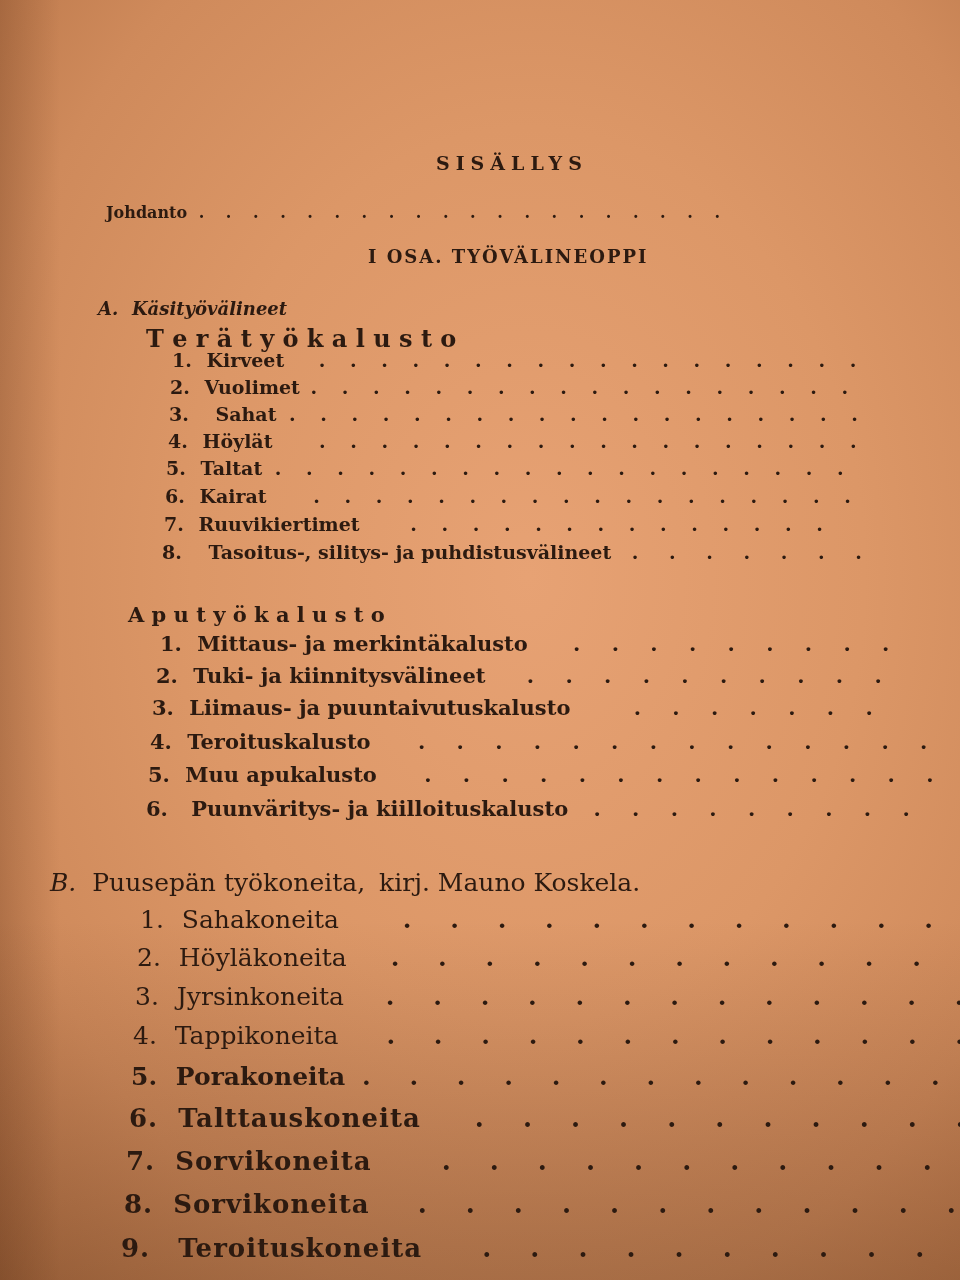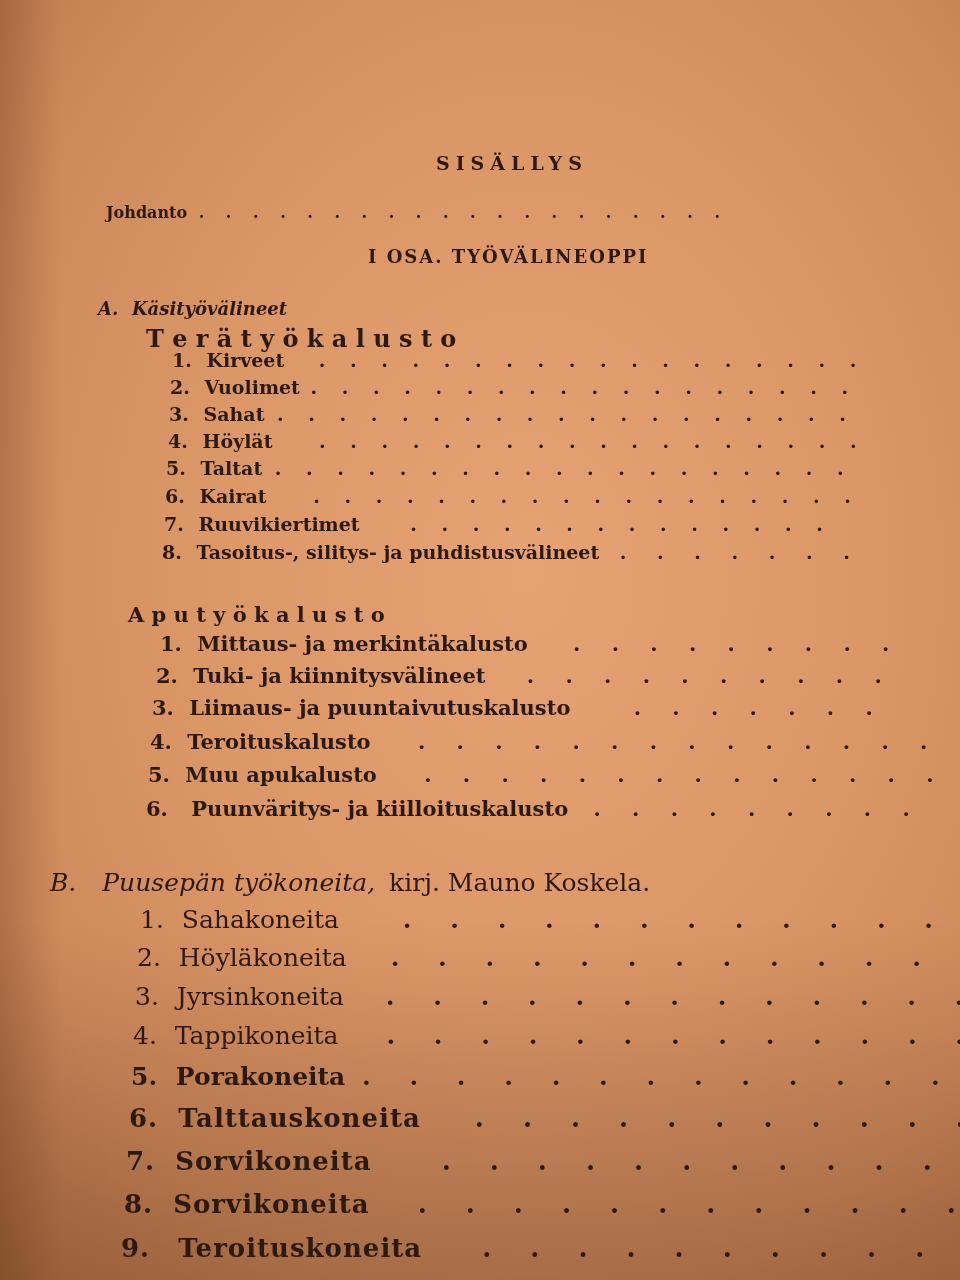--- a/index.html
+++ b/index.html
@@ -56,21 +56,21 @@
     <span style="margin-left:8px;">Kirveet</span>
     <span style="margin-left:28px; letter-spacing:9px;">. . . . . . . . . . . . . . . . . .</span>
   </div>
   <div class="line" style="left:170px; top:376px; font-size:19px; font-weight:bold;">
     <span>2.</span>
     <span style="margin-left:8px;">Vuolimet</span>
     <span style="margin-left:4px; letter-spacing:9px;">. . . . . . . . . . . . . . . . . .</span>
   </div>
   <div class="line" style="left:169px; top:403px; font-size:19px; font-weight:bold;">
     <span>3.</span>
-    <span style="margin-left:8px;">Sahat</span>
+    <span style="margin-left:20px;">Sahat</span>
     <span style="margin-left:6px; letter-spacing:9px;">. . . . . . . . . . . . . . . . . . .</span>
   </div>
   <div class="line" style="left:168px; top:430px; font-size:19px; font-weight:bold;">
     <span>4.</span>
     <span style="margin-left:8px;">Höylät</span>
     <span style="margin-left:40px; letter-spacing:9px;">. . . . . . . . . . . . . . . . . .</span>
   </div>
   <div class="line" style="left:166px; top:457px; font-size:19px; font-weight:bold;">
     <span>5.</span>
     <span style="margin-left:8px;">Taltat</span>
@@ -81,21 +81,21 @@
     <span style="margin-left:8px;">Kairat</span>
     <span style="margin-left:40px; letter-spacing:9px;">. . . . . . . . . . . . . . . . . .</span>
   </div>
   <div class="line" style="left:164px; top:513px; font-size:19px; font-weight:bold;">
     <span>7.</span>
     <span style="margin-left:8px;">Ruuvikiertimet</span>
     <span style="margin-left:44px; letter-spacing:9px;">. . . . . . . . . . . . . .</span>
   </div>
   <div class="line" style="left:162px; top:541px; font-size:19px; font-weight:bold;">
     <span>8.</span>
-    <span style="margin-left:8px;">Tasoitus-, silitys- ja puhdistusvälineet</span>
+    <span style="margin-left:20px;">Tasoitus-, silitys- ja puhdistusvälineet</span>
     <span style="margin-left:14px; letter-spacing:12px;">. . . . . . .</span>
   </div>
 
   <div class="line spaced" style="left:128px; top:602px; font-size:21px;">A p u t y ö k a l u s t o</div>
 
   <div class="line" style="left:160px; top:631px; font-size:21px; font-weight:bold;">
     <span>1.</span>
     <span style="margin-left:8px;">Mittaus- ja merkintäkalusto</span>
     <span style="margin-left:38px; letter-spacing:12px;">. . . . . . . . .</span>
   </div>
@@ -120,21 +120,21 @@
     <span style="margin-left:40px; letter-spacing:12px;">. . . . . . . . . . . . . . . .</span>
   </div>
   <div class="line" style="left:146px; top:796px; font-size:21px; font-weight:bold;">
     <span>6.</span>
     <span style="margin-left:16px;">Puunväritys- ja kiilloituskalusto</span>
     <span style="margin-left:18px; letter-spacing:12px;">. . . . . . . . .</span>
   </div>
 
   <div class="line" style="left:50px; top:868px; font-size:25px;">
     <span style="font-style:italic;">B.</span>
-    <span style="font-style:italic; margin-left:18px;text-align:center;">Puusepän työkoneita,</span>
+    <span style="margin-left:8px;text-align:center;">Puusepän työkoneita,</span>
     <span style="margin-left:6px;">kirj. Mauno Koskela.</span>
   </div>
 
   <div class="line" style="left:140px; top:905px; font-size:25px;">
     <span>1.</span>
     <span style="margin-left:10px;">Sahakoneita</span>
     <span style="margin-left:56px; letter-spacing:15px; font-weight:bold;">. . . . . . . . . . . . . . . .</span>
   </div>
   <div class="line" style="left:137px; top:943px; font-size:25px;">
     <span>2.</span>

